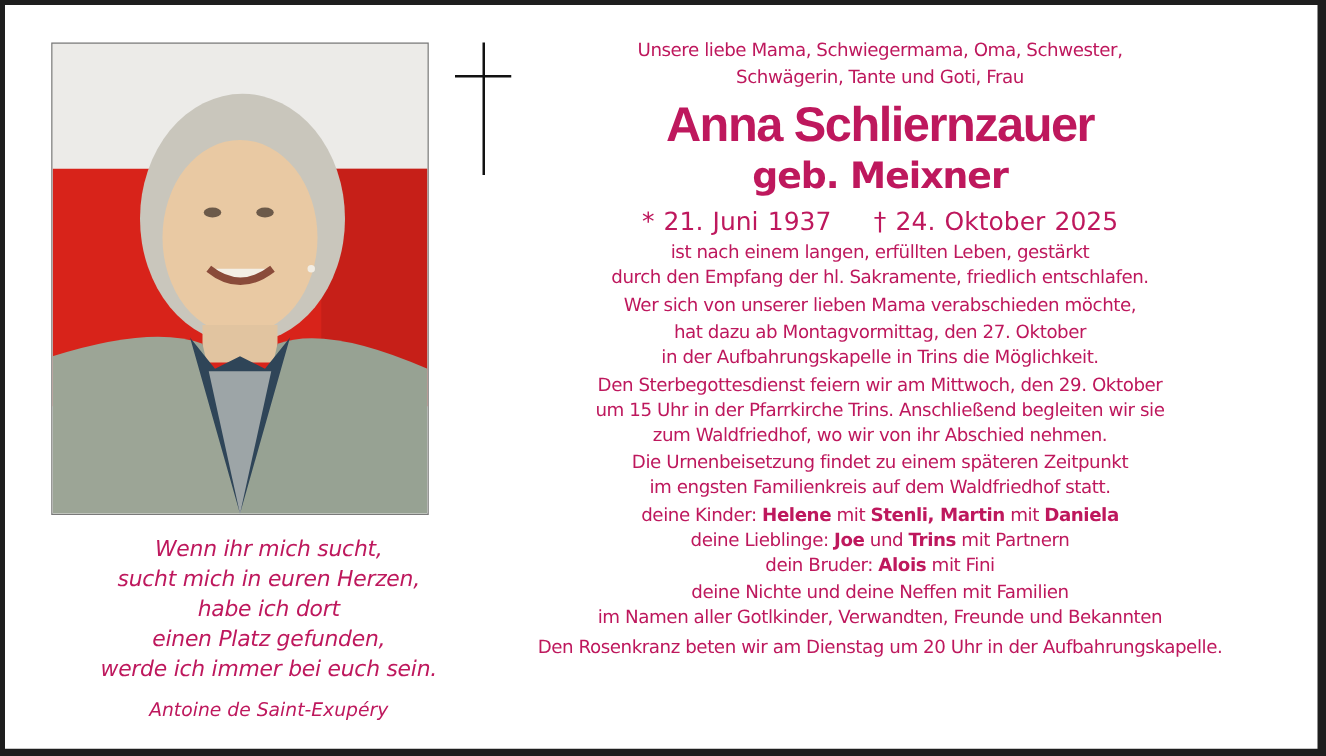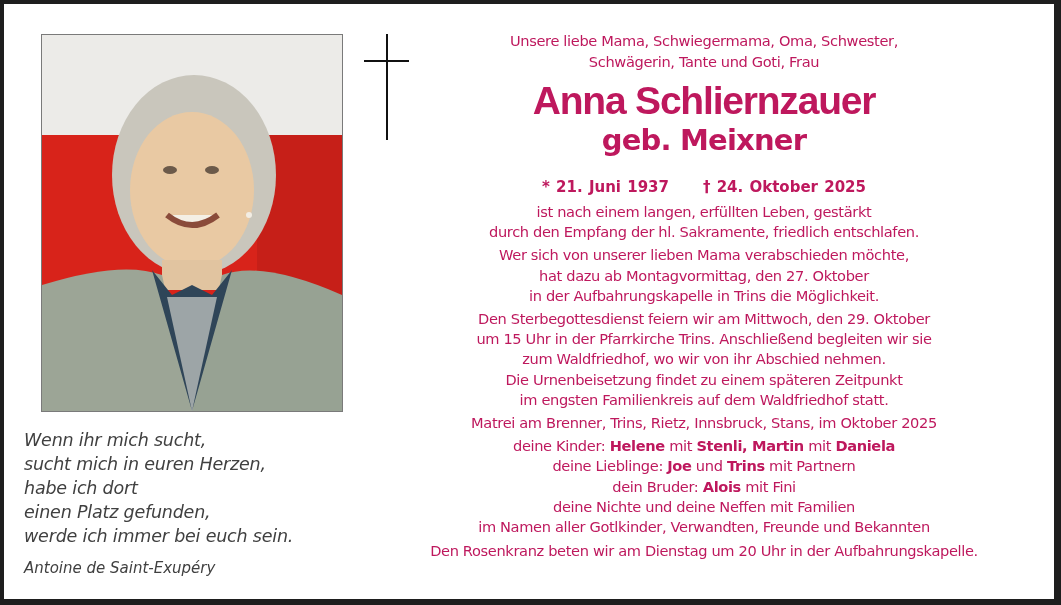--- a/index.html
+++ b/index.html
@@ -16,40 +16,40 @@
   .photo {
     position: absolute; left: 37px; top: 30px; width: 302px; height: 378px;
     border: 1px solid #7a7a7a; overflow: hidden; box-sizing: border-box;
     background: #ececea;
   }
   .photo svg { display: block; }
   .cross {
     position: absolute; left: 358px; top: 28px; width: 50px; height: 110px;
   }
   .left-col {
-    position: absolute; left: 20px; top: 424px; width: 350px; text-align: left;
+    position: absolute; left: 36px; top: 424px; width: 350px; text-align: center;
     font-family: "DejaVu Sans", sans-serif; font-style: italic; font-weight: 300;
-    color: #404040;
+    color: #be185d;
   }
   .poem-line { font-size: 17.5px; line-height: 24px; letter-spacing: -0.2px; }
   .author { font-size: 15px; margin-top: 11px; }
   .right-col {
     position: absolute; left: 380px; top: 26px; width: 640px; text-align: center;
     font-family: "DejaVu Sans", sans-serif; color: #be185d;
   }
   .line { font-size: 14.6px; line-height: 20.2px; white-space: nowrap; letter-spacing: -0.35px; }
   .intro .line { font-size: 14.6px; line-height: 21px; }
   .name {
     font-family: Liberation Sans, sans-serif; font-weight: bold;
     font-size: 39px; line-height: 46px; letter-spacing: -1.2px; margin-top: 6px;
   }
   .maiden {
     font-weight: bold; font-size: 29px; line-height: 32px; letter-spacing: -0.8px;
   }
-  .dates { font-weight: bold; font-size: 15px; line-height: 24px; margin-top: 19px; word-spacing: 1px; }
+  .dates { font-weight: normal; font-size: 20px; line-height: 24px; margin-top: 9px; word-spacing: 1px; }
   .dates .gap { display: inline-block; width: 34px; }
   .block { margin-top: 3px; }
   .b { font-weight: bold; }
   .final { margin-top: 4px; }
 </style>
 </head>
 <body>
 
 <div class="card">
 
@@ -110,21 +110,20 @@
     </div>
 
     <div class="block">
       <div class="line">Den Sterbegottesdienst feiern wir am Mittwoch, den 29. Oktober</div>
       <div class="line">um 15 Uhr in der Pfarrkirche Trins. Anschließend begleiten wir sie</div>
       <div class="line">zum Waldfriedhof, wo wir von ihr Abschied nehmen.</div>
       <div class="line">Die Urnenbeisetzung findet zu einem späteren Zeitpunkt</div>
       <div class="line">im engsten Familienkreis auf dem Waldfriedhof statt.</div>
     </div>
 
-    <div class="block line">Matrei am Brenner, Trins, Rietz, Innsbruck, Stans, im Oktober 2025</div>
 
     <div class="block">
       <div class="line">
         <span>deine Kinder: </span><span class="b">Helene</span><span> mit </span><span class="b">Stenli, Martin</span><span> mit </span><span class="b">Daniela</span>
       </div>
       <div class="line">
         <span>deine Lieblinge: </span><span class="b">Joe</span><span> und </span><span class="b">Trins</span><span> mit Partnern</span>
       </div>
       <div class="line">
         <span>dein Bruder: </span><span class="b">Alois</span><span> mit Fini</span>

